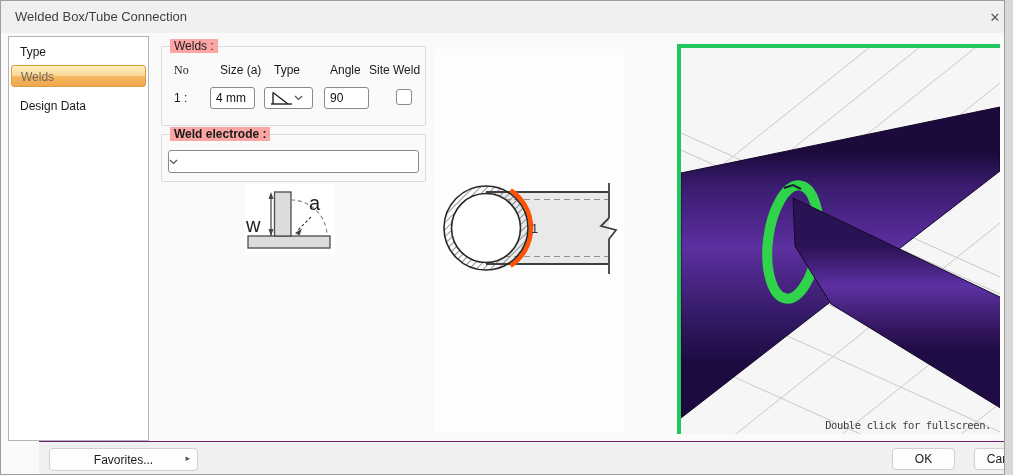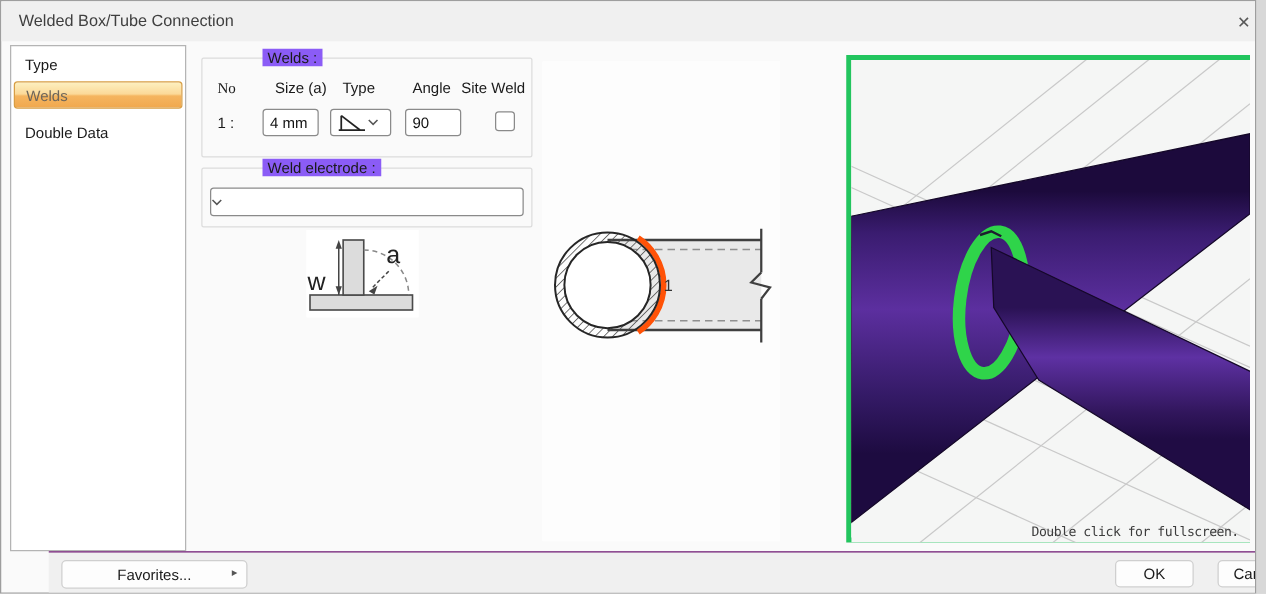--- a/index.html
+++ b/index.html
@@ -9,21 +9,21 @@
   .title{position:absolute;left:14px;top:8px;font-size:13px;color:#3f3f3f;white-space:nowrap;}
   .closebtn{position:absolute;left:979px;top:4px;width:30px;height:24px;display:flex;align-items:center;
        justify-content:center;color:#5a5a5a;font-size:13px;cursor:default;}
   .sidebar{position:absolute;left:7px;top:35px;width:141px;height:405px;background:#ffffff;
        border:1px solid #b4b4b4;box-sizing:border-box;}
   .side-item{position:absolute;left:2px;width:135px;height:22px;line-height:22px;font-size:12px;
        color:#1a1a1a;padding-left:9px;box-sizing:border-box;}
   .side-sel{border:1px solid #d89e44;border-radius:3px;
        background:linear-gradient(#fdf0c0 0%,#fbd998 46%,#f5b55f 54%,#f0a84e 100%);color:#6e665a;}
   .fieldset{position:absolute;border:1px solid #dcdcdc;border-radius:2px;}
-  .legend{position:absolute;top:-8px;left:8px;background:#8b5cf6;padding:0 4px;font-size:12px;color:#1a1a1a;margin-left:40px;}
+  .legend{position:absolute;top:-8px;left:8px;background:#fca5a5;padding:0 4px;font-size:12px;color:#1a1a1a;}
   .hdr{position:absolute;top:16px;font-size:12px;color:#1a1a1a;white-space:nowrap;}
   .rowlab{position:absolute;font-size:12px;color:#1a1a1a;}
   .tin{position:absolute;height:22px;border:1px solid #8a8a8a;border-radius:3px;background:#fff;
        font-size:12px;color:#111;padding:0 5px;box-sizing:border-box;font-family:"Liberation Sans",sans-serif;outline:none;}
   .combo{position:absolute;height:22px;border:1px solid #8a8a8a;border-radius:3px;background:#fff;
        box-sizing:border-box;display:flex;align-items:center;}
   .combo-text{font-size:12px;color:#111;padding-left:6px;flex:1;white-space:nowrap;overflow:hidden;}
   .chev{margin-right:6px;flex:0 0 auto;}
   .checkbox{position:absolute;width:14px;height:14px;border:1px solid #8a8a8a;border-radius:3px;background:#fff;}
   .panel{position:absolute;background:#fdfdfd;}
@@ -47,21 +47,21 @@
   </div>
 
   <div class="sidebar">
     <div class="side-item" style="top:4px;">
       <span>Type</span>
     </div>
     <div class="side-item side-sel" style="top:28px;">
       <span>Welds</span>
     </div>
     <div class="side-item" style="top:58px;">
-      <span>Double Data</span>
+      <span>Design Data</span>
     </div>
   </div>
 
   <div class="fieldset" style="left:160px;top:45px;width:263px;height:78px;">
     <div class="legend">Welds :</div>
     <div class="hdr" style="left:12px;font-family:Liberation Serif, serif;">No</div>
     <div class="hdr" style="left:58px;">Size (a)</div>
     <div class="hdr" style="left:112px;">Type</div>
     <div class="hdr" style="left:168px;">Angle</div>
     <div class="hdr" style="left:207px;">Site Weld</div>
@@ -79,21 +79,21 @@
       <svg class="chev" width="9" height="6" viewBox="0 0 9 6">
         <path d="M1 1 L4.5 4.5 L8 1" fill="none" stroke="#555" stroke-width="1.2"></path>
       </svg>
     </div>
 
     <input class="tin" style="left: 162px; top: 40px; width: 45px;" value="90">
 
     <div class="checkbox" style="left:234px;top:42px;"></div>
   </div>
 
-  <div class="fieldset" style="left:160px;top:133px;width:263px;height:46px;">
+  <div class="fieldset" style="left:160px;top:133px;width:263px;height:46px;font-weight:bold;">
     <div class="legend">Weld electrode :</div>
     <div class="combo" style="left:6px;top:15px;width:251px;height:23px;">
       <svg class="chev" width="9" height="6" viewBox="0 0 9 6">
         <path d="M1 1 L4.5 4.5 L8 1" fill="none" stroke="#555" stroke-width="1.2"></path>
       </svg>
     </div>
   </div>
 
   <svg class="panel" style="left:244px;top:183px;" width="90" height="70" viewBox="0 0 90 70">
     <rect x="0" y="0" width="90" height="70" fill="#ffffff"></rect>

